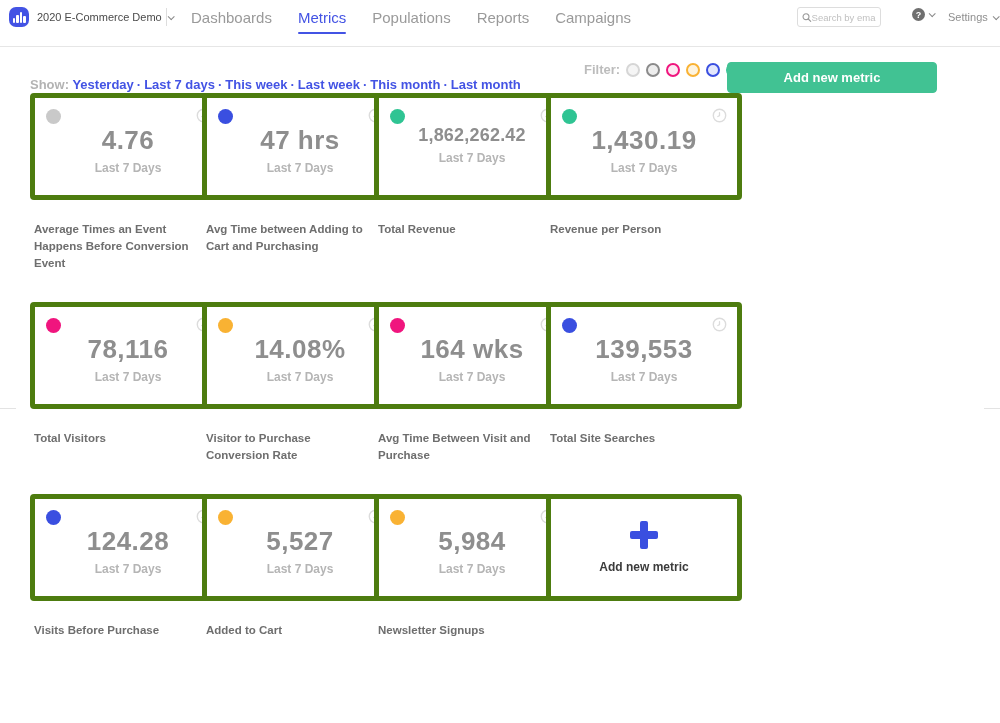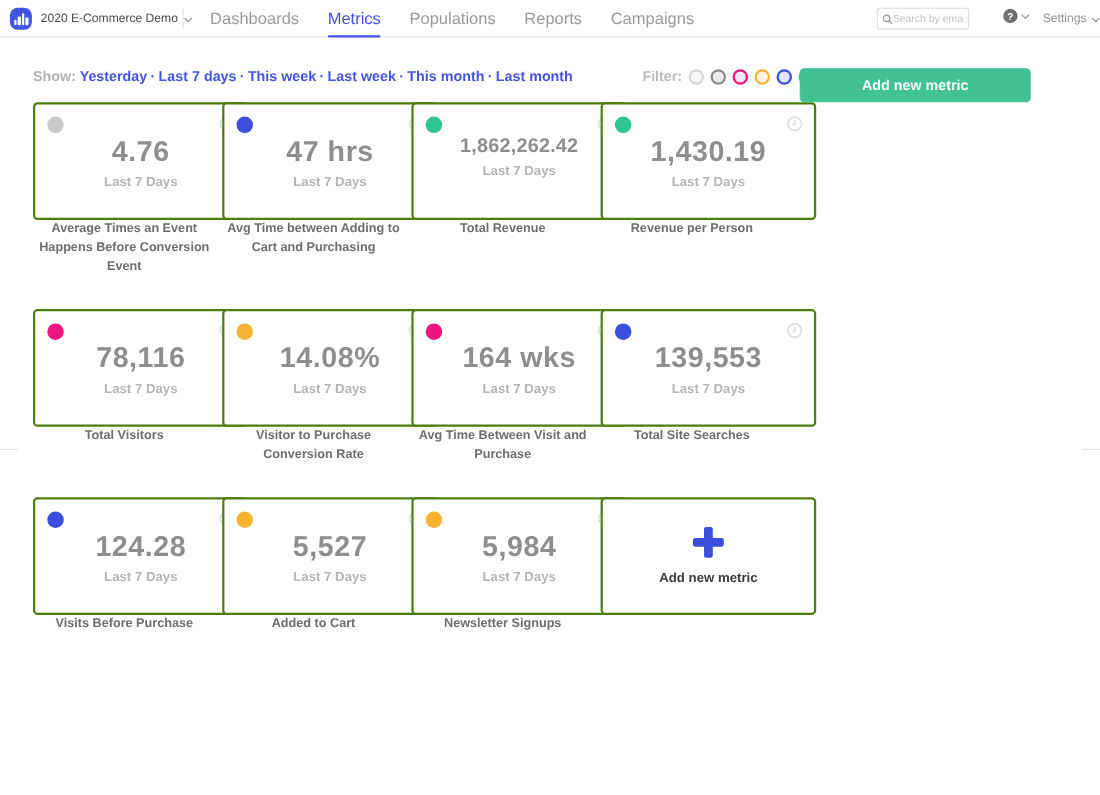--- a/index.html
+++ b/index.html
@@ -1,21 +1,21 @@
 <!DOCTYPE html>
 <html><head>
 <meta charset="utf-8">
 <style>
   * { margin:0; padding:0; box-sizing:border-box; }
   html,body { width:1000px; height:723px; background:#fff; overflow:hidden;
               font-family:"Liberation Sans", sans-serif; }
   .page { position:relative; width:1000px; height:723px; background:#fff; }
 
   
-  .header { position:absolute; top:0; left:0; right:0; height:34px; background:#fff;
+  .header { position:absolute; top:0; left:0; right:0; height:47px; background:#fff;
             border-bottom:1px solid #e6e6e6; z-index:5;padding-left:48px; }
   .logo { position:absolute; left:9px; top:7px; width:20px; height:20px; background:#4353e4;
           border-radius:7px; display:flex; align-items:flex-end; justify-content:center;
           gap:1px; padding-bottom:4px; }
   .logo i { display:block; width:2.5px; background:#fff; border-radius:1px; }
   .logo i:nth-child(1){height:5px;} .logo i:nth-child(2){height:8px;}
   .logo i:nth-child(3){height:11px;} .logo i:nth-child(4){height:7px;}
   .project { position:absolute; left:37px; top:0; height:34px; display:flex; align-items:center;
              gap:6px; font-size:11px; color:#4a4a4a; cursor:pointer; }
   .chev { display:inline-block; width:5px; height:5px; border-right:1.5px solid #8a8a8a;
@@ -39,46 +39,46 @@
   .settings { position:absolute; left:948px; top:0; height:34px; display:flex; align-items:center;
             gap:5px; font-size:11px; color:#8f8f8f; cursor:pointer; }
 
   
   .edge-line { position:absolute; top:408px; left:0; width:100%; height:1px; background:#e3e3e3; z-index:1; }
 
   
   .content { position:absolute; top:34px; left:16px; right:16px; bottom:0; background:#fff; z-index:2; }
 
   .toolbar { position:absolute; top:28px; left:14px; right:14px; height:18px; font-size:13px; }
-  .show-group { position:absolute; left:0; top:0; color:#b3b3b3; font-weight:bold; }
+  .show-group { position:absolute; left:0; top:15px; color:#b3b3b3; font-weight:bold; }
   .show-group a { color:#4353e4; text-decoration:none; font-weight:bold; }
   .show-sep { color:#4353e4; padding:0 3px; }
   .filter-group { position:absolute; left:554px; top:0; display:flex; align-items:center;
             color:#bcbcbc; font-weight:bold; }
   .filter-dot { width:14px; height:14px; border-radius:50%; border:2px solid; margin-left:6px; cursor:pointer; }
 
   .actions { position:absolute; top:28px; left:711px; width:210px; z-index:3; }
   .btn { display:block; width:210px; height:31px; border-radius:4px; font-size:13px; font-weight:bold;
          font-family:"Liberation Sans", sans-serif; cursor:pointer; }
   .btn-primary { background:#41c293; border:1px solid #41c293; color:#fff; margin-bottom:11px; }
   .btn-secondary { background:#fff; border:1px solid #41c293; color:#41c293; }
 
   
   .grid { position:absolute; top:59px; left:14px; display:grid;
           grid-template-columns:repeat(4,166px); column-gap:6px; row-gap:30px; }
   .cell { width:166px; }
   .card { position:relative; width:196px; height:107px; background:#fff;
-          border:2px solid #4d7c0f; border-radius:4px; cursor:pointer; }
+          border:5px solid #4d7c0f; border-radius:4px; cursor:pointer; }
   .dot { position:absolute; left:11px; top:11px; width:15px; height:15px; border-radius:50%; }
   .clock { position:absolute; right:10px; top:10px; }
   .card-body { text-align:center; margin-top:27px; }
   .value { font-size:26px; font-weight:bold; color:#8e8e8e; letter-spacing:0.5px; }
   .value.long { font-size:18px; letter-spacing:0.2px; }
   .period { font-size:12px; font-weight:bold; color:#b5b5b5; margin-top:5px; }
-  .cell-label { margin-top:0; padding:0 4px; text-align:center; font-size:11.5px;
+  .cell-label { margin-top:21px; padding:0 4px; font-size:11.5px;
           font-weight:bold; color:#6e6e6e; line-height:17px; }
 
   .add-card { display:flex; flex-direction:column; align-items:center; justify-content:center; gap:11px; }
   .plus { position:relative; width:28px; height:28px; }
   .plus::before { content:""; position:absolute; left:0; top:10px; width:28px; height:8px;
           background:#3a4fe0; border-radius:2px; }
   .plus::after { content:""; position:absolute; left:10px; top:0; width:8px; height:28px;
           background:#3a4fe0; border-radius:2px; }
   .add-card-label { font-size:12px; font-weight:bold; color:#3b3b3b; }
 </style>

